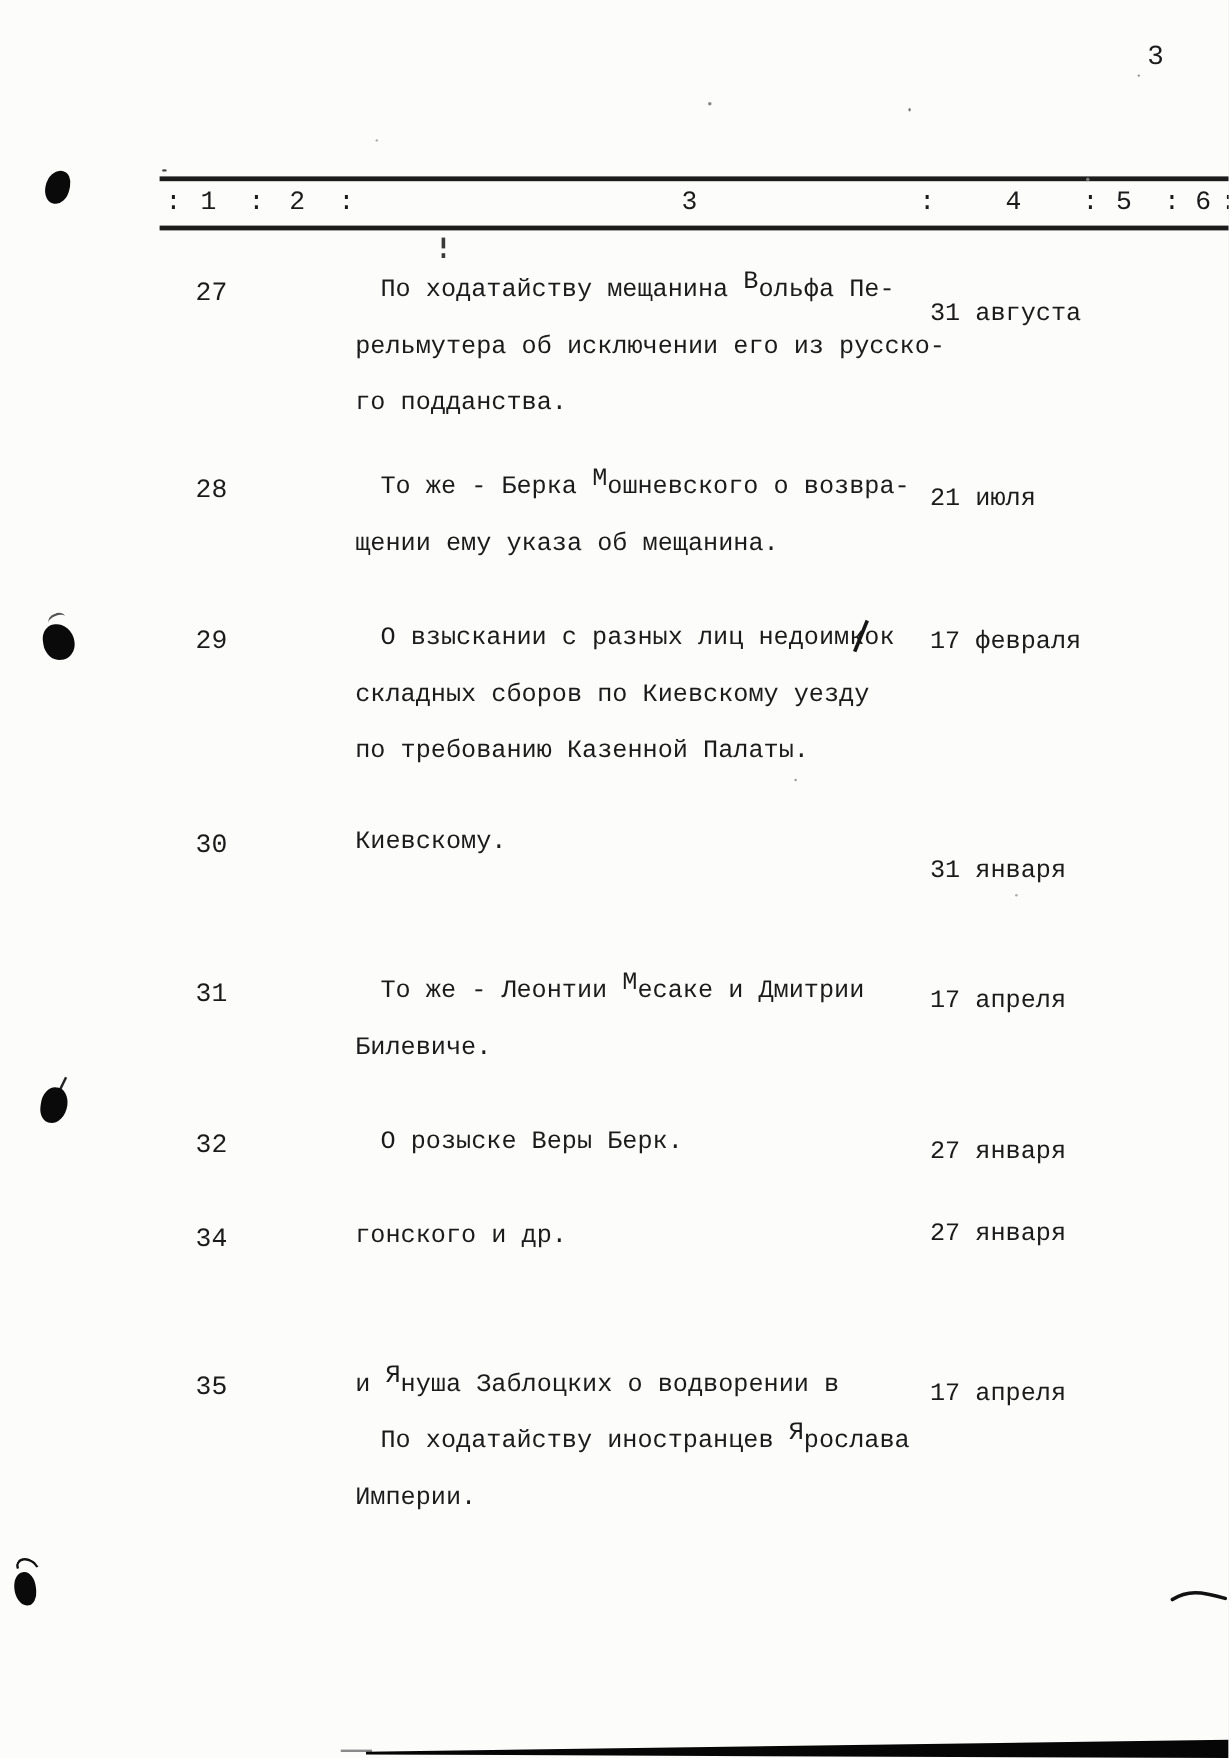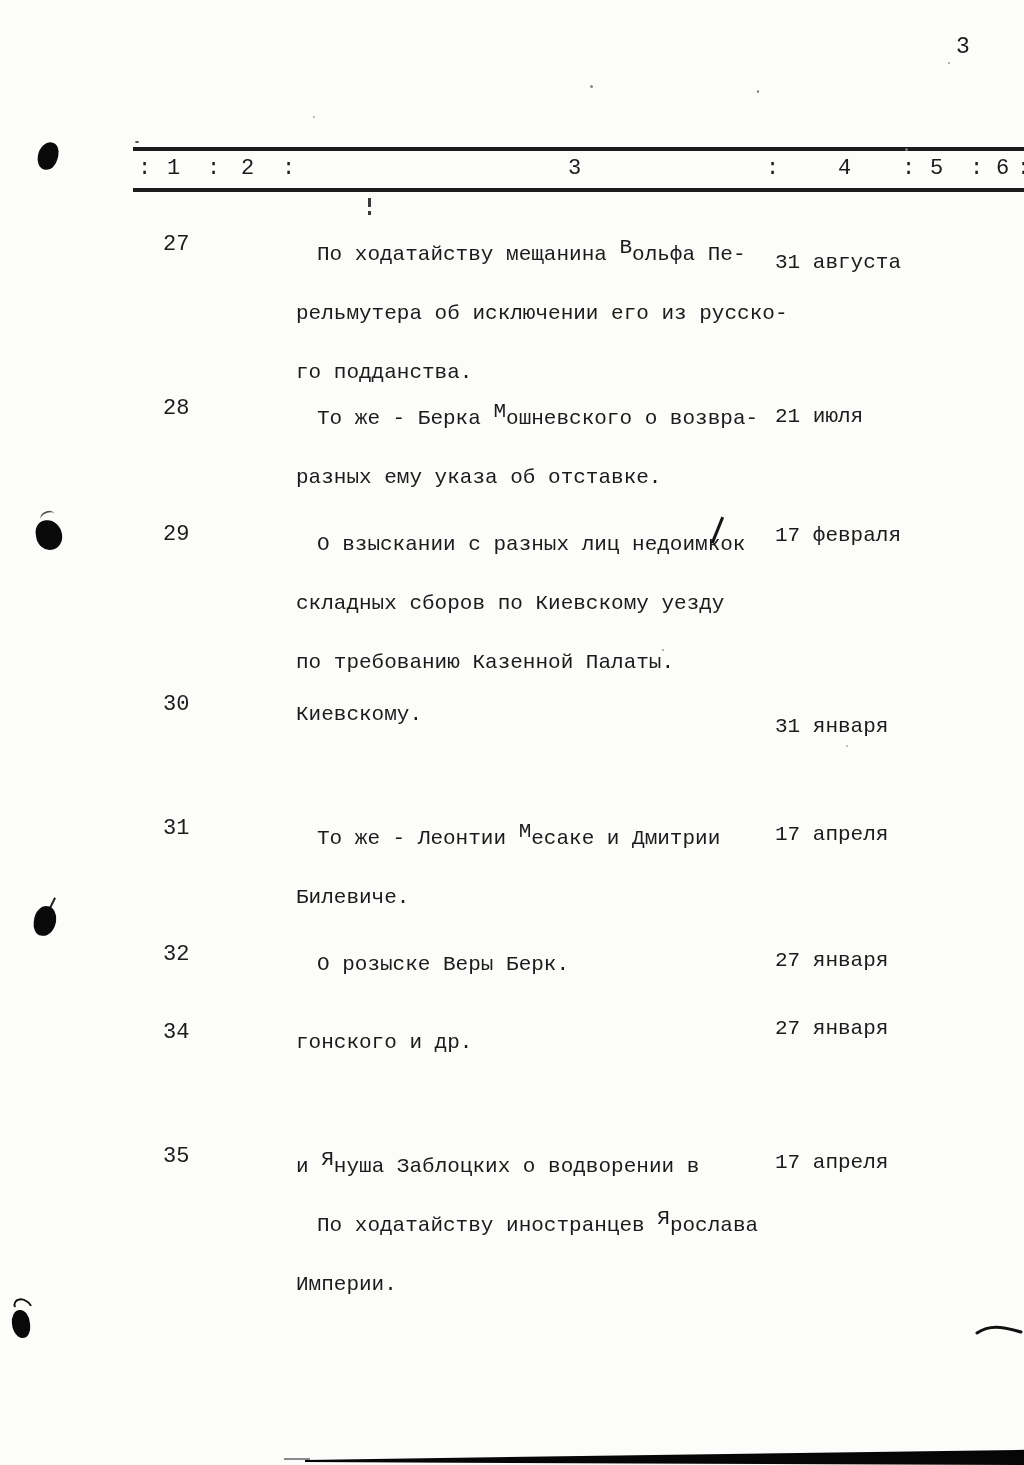--- a/index.html
+++ b/index.html
@@ -12,21 +12,21 @@
   .pageno{position:absolute;left:956px;top:34px;font-size:23px;}
   
   .rule{position:absolute;left:133px;right:0;height:4px;background:#1c1c1c;}
   .rule.top{top:147px;}
   .rule.bottom{top:188px;}
   .hcell{position:absolute;top:156px;font-size:22px;white-space:nowrap;}
   
   .entry{position:absolute;left:0;width:1024px;font-size:21px;}
   .num{position:absolute;left:163px;top:4px;font-size:22px;}
   .txt{position:absolute;left:296px;top:0;width:500px;}
-  .line{height:47px;line-height:30px;white-space:nowrap;margin-top:12px;}
+  .line{height:47px;line-height:30px;white-space:nowrap;}
   .line.first{padding-left:21px;}
   .raised{position:relative;top:-7px;}
   .date{position:absolute;left:775px;font-size:21px;line-height:30px;white-space:nowrap;}
   
   .blot{position:absolute;background:#0a0a0a;}
   .speck{position:absolute;border-radius:50%;}
   .tickmark{position:absolute;background:#3a3a3a;}
   .slashmark{position:absolute;background:#161616;}
   .curl{position:absolute;border-radius:50%;}
   .wedge{position:absolute;left:305px;top:1449px;width:719px;height:16px;background:#060606;
@@ -66,21 +66,21 @@
       <div class="line">рельмутера об исключении его из русско-</div>
       <div class="line">го подданства.</div>
     </div>
     <span class="date" style="top:20px">31 августа</span>
   </div>
 
   <div class="entry" style="top:392px">
     <span class="num">28</span>
     <div class="txt">
       <div class="line first"><span>То же - Берка </span><span class="raised">М</span><span>ошневского о возвра-</span></div>
-      <div class="line">разных ему указа об отставке.</div>
+      <div class="line">щении ему указа об мещанина.</div>
     </div>
     <span class="date" style="top:10px">21 июля</span>
   </div>
 
   <div class="entry" style="top:518px">
     <span class="num">29</span>
     <div class="txt">
       <div class="line first">О взыскании с разных лиц недоимкок</div>
       <div class="line">складных сборов по Киевскому уезду</div>
       <div class="line">по требованию Казенной Палаты.</div>

